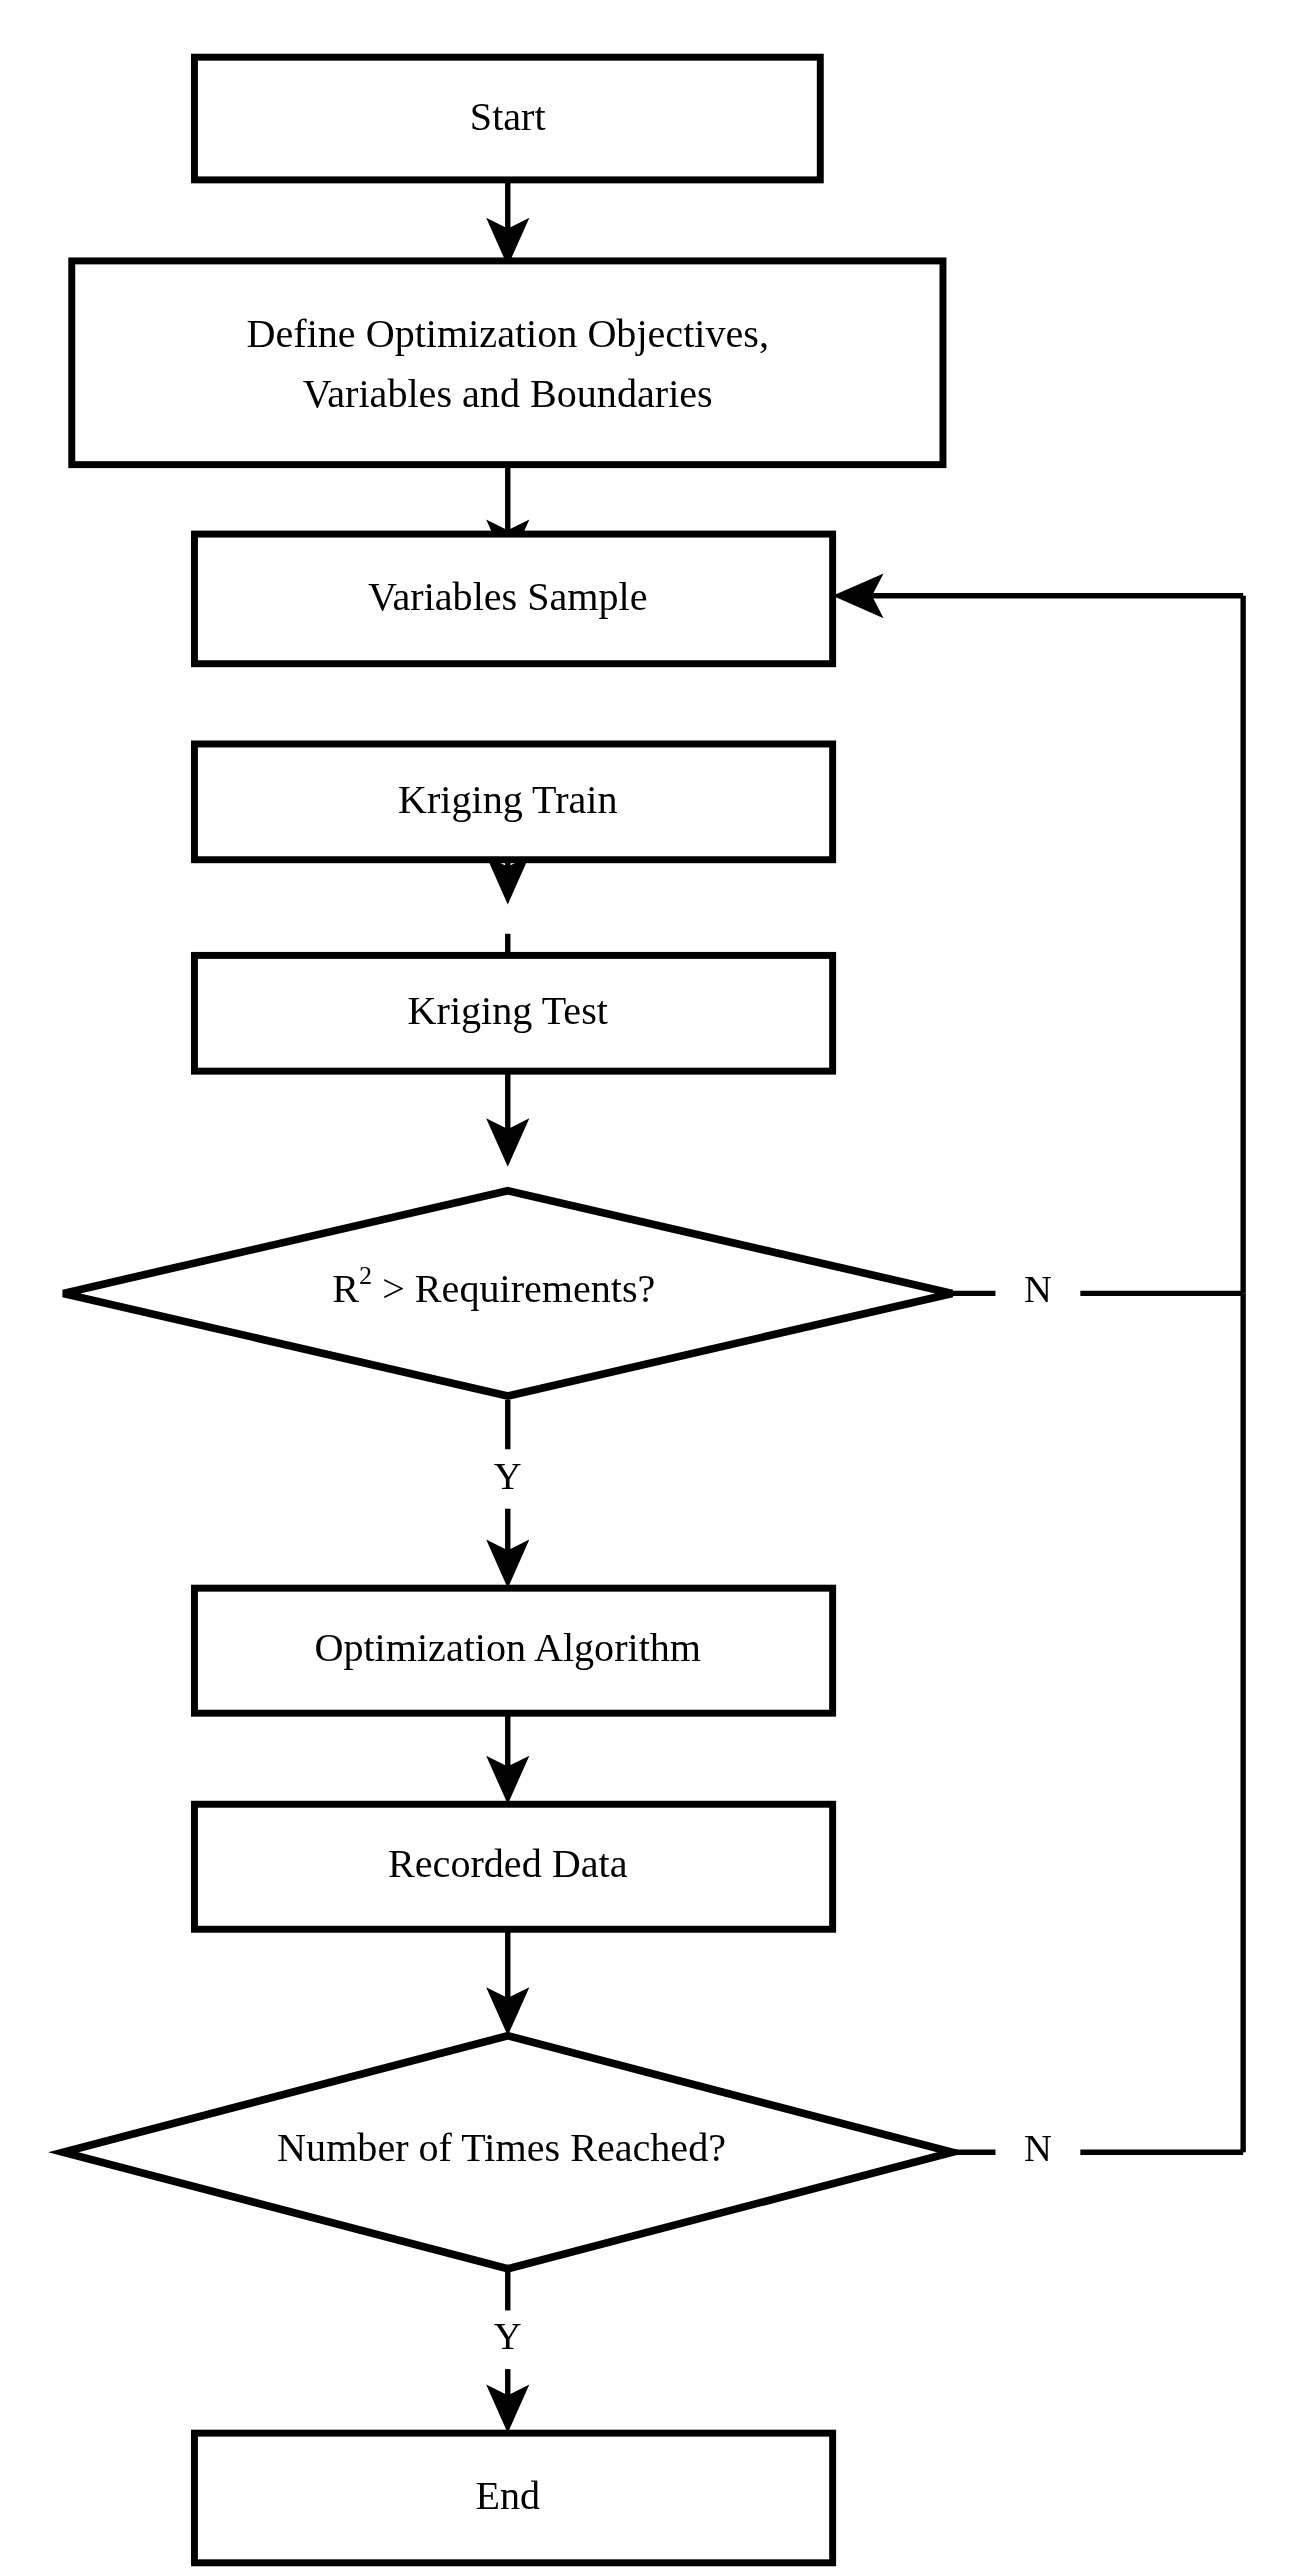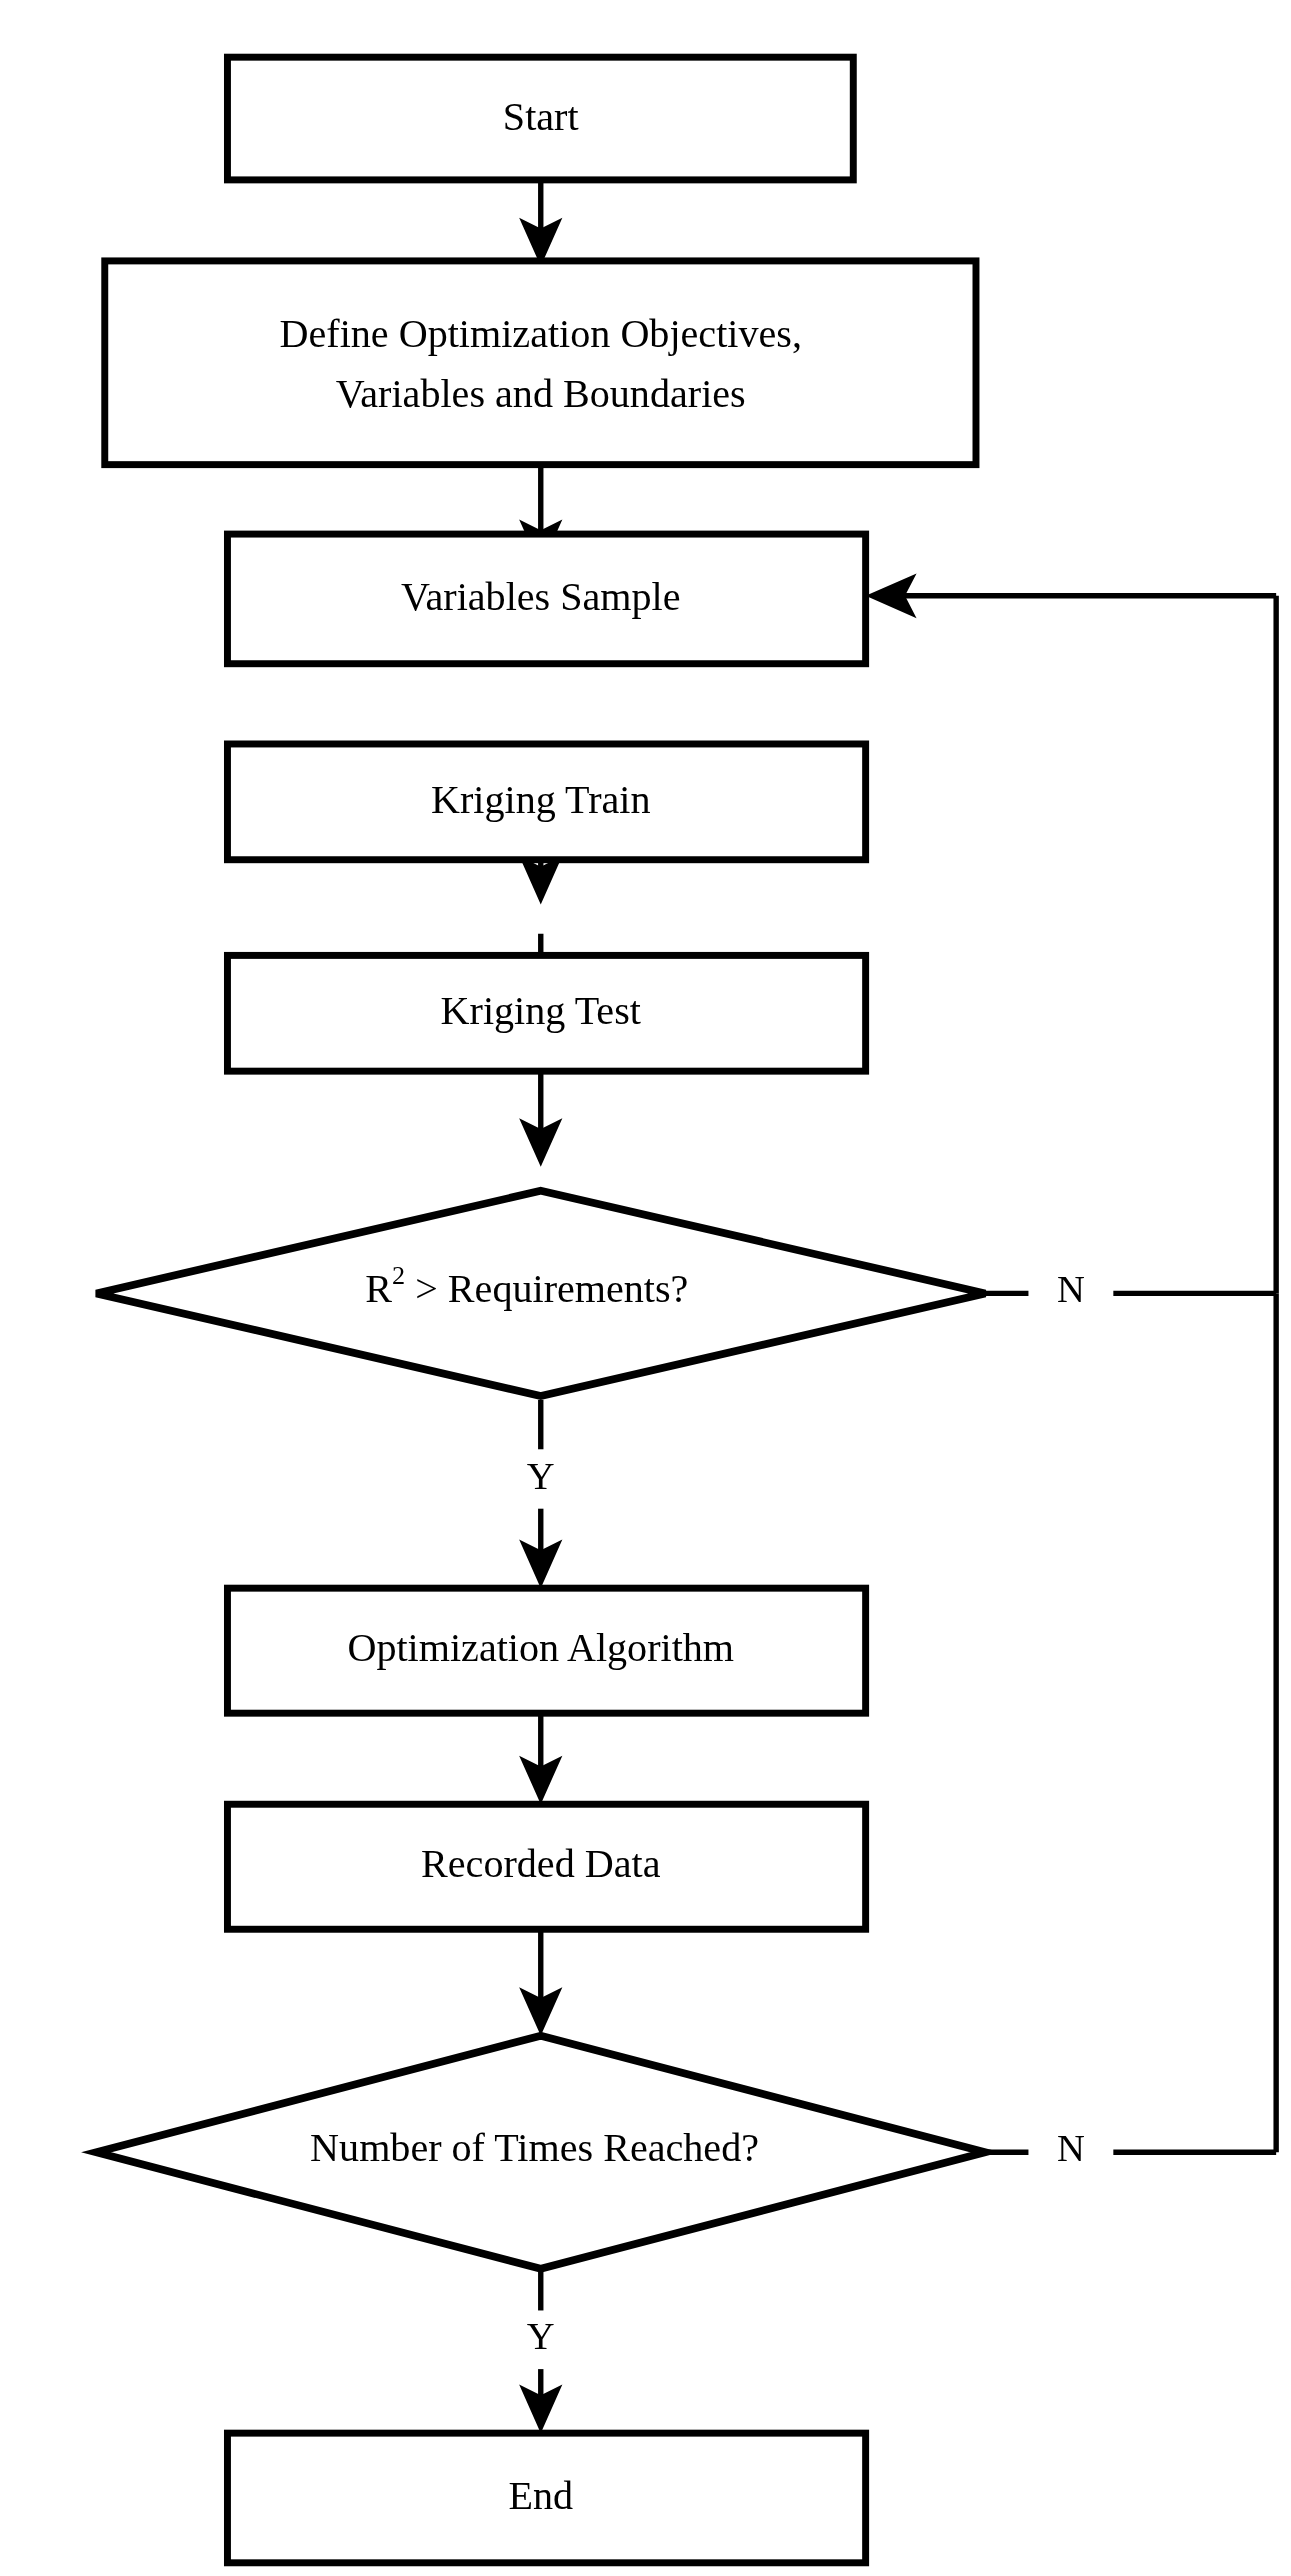--- a/index.html
+++ b/index.html
@@ -11,21 +11,20 @@
     width: 1291px;
     height: 2576px;
     font-family: "Liberation Serif", "DejaVu Serif", serif;
     overflow: hidden;
   }
   #flow-root {
     position: relative;
     width: 1096px;
     height: 2576px;
     background: #ffffff;
-    padding-left: 33px;
   }
   svg#flowchart {
     display: block;
     width: 1291px;
     height: 2576px;
   }
   .node-shape {
     fill: #ffffff;
     stroke: #000000;
     stroke-width: 9;

